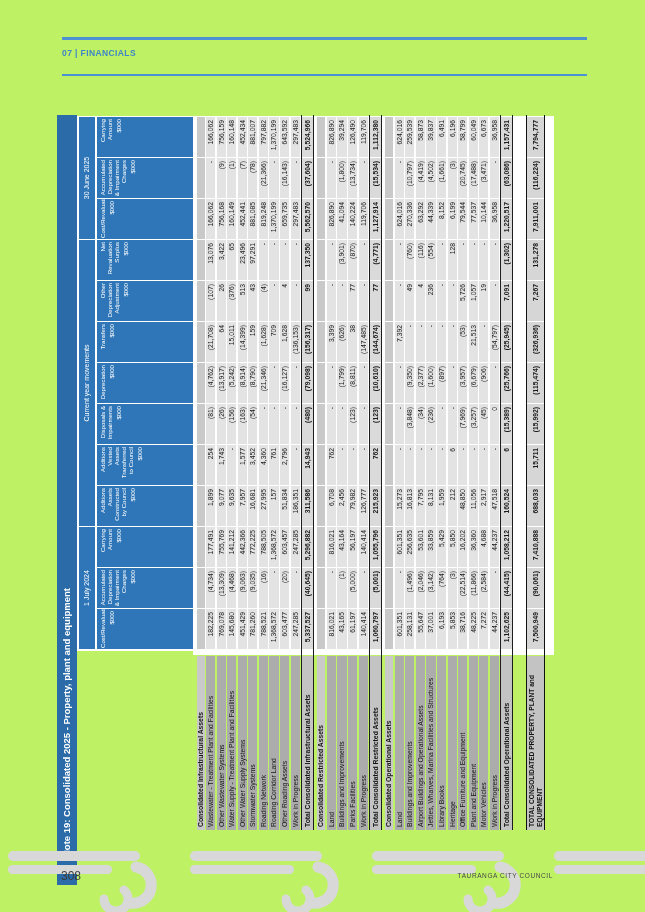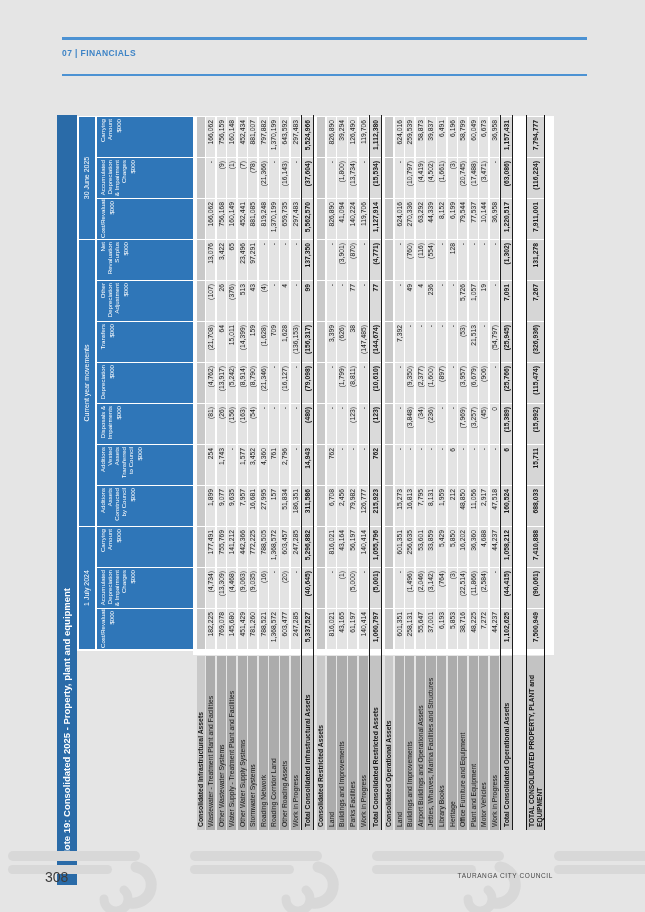--- a/index.html
+++ b/index.html
@@ -1,16 +1,16 @@
 <!DOCTYPE html>
 <html><head>
 <meta charset="utf-8">
 <style>
   html,body{margin:0;padding:0;}
-  .page{position:relative;width:645px;height:912px;background:#e5e5e5;overflow:hidden;
+  .page{position:relative;width:645px;height:912px;background:#bef264;overflow:hidden;
         font-family:"Liberation Sans",sans-serif;}
   
   .rule-top{position:absolute;left:62px;top:37px;width:525px;height:3px;background:#4c92d3;}
   .rule-bottom{position:absolute;left:62px;top:74px;width:525px;height:2px;background:#4c92d3;}
   .fin-label{position:absolute;left:62px;top:48px;color:#3e84c6;font-size:8.5px;font-weight:bold;letter-spacing:.4px;}
 
   
   .table-wrap{position:absolute;left:57px;top:885px;width:770px;height:503px;
               transform:rotate(-90deg);transform-origin:0 0;}
   .t-title{position:absolute;left:0;top:0;width:770px;height:20px;background:#2a6ba8;
@@ -39,21 +39,21 @@
   .r-tot{height:11px;margin:1px 0 3.2px 55px;border-top:1px solid #1d1d1d;border-bottom:1px solid #1d1d1d;}
   .r-tot .lbl{background:#c3c3c3;font-weight:bold;line-height:11px;}
   .r-tot .v{background:#dadada;font-weight:bold;line-height:11px;}
   .r-grand{height:17px;margin:13px 0 0 55px;border-top:1.5px solid #111;border-bottom:1.5px solid #111;}
   .r-grand .lbl{background:#c3c3c3;font-weight:bold;line-height:1.15;white-space:normal;
                 display:flex;align-items:center;font-size:6.6px;}
   .r-grand .v{background:#d6d6d6;font-weight:bold;line-height:17px;}
 
   
   .koru{position:absolute;left:0;top:843px;width:645px;height:69px;}
-  .page-num{position:absolute;left:45px;top:869px;font-size:14px;color:#3c3c3c;}
+  .page-num{position:absolute;left:61px;top:869px;font-size:12px;color:#3c3c3c;}
   .council{position:absolute;right:92px;top:872px;font-size:6.5px;color:#474747;letter-spacing:.6px;}
 </style>
 </head>
 <body>
 
 <div class="page">
 
   <div class="rule-top"></div>
   <div class="fin-label">07 | FINANCIALS</div>
   <div class="rule-bottom"></div>

